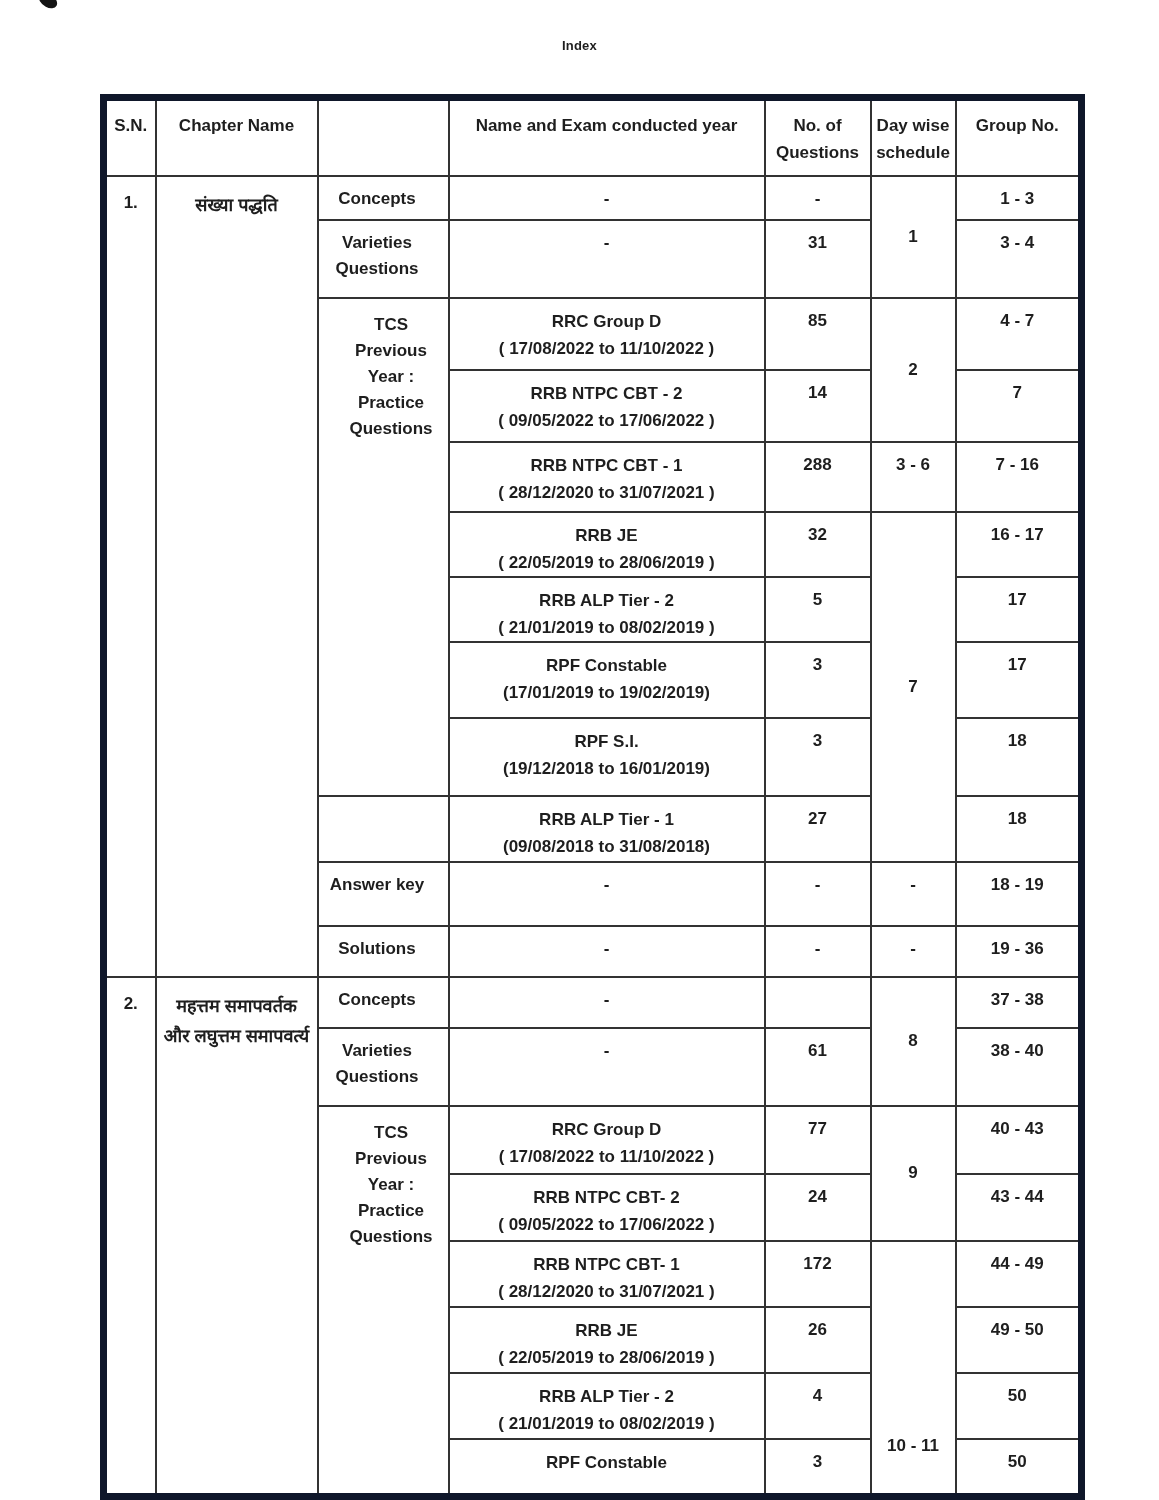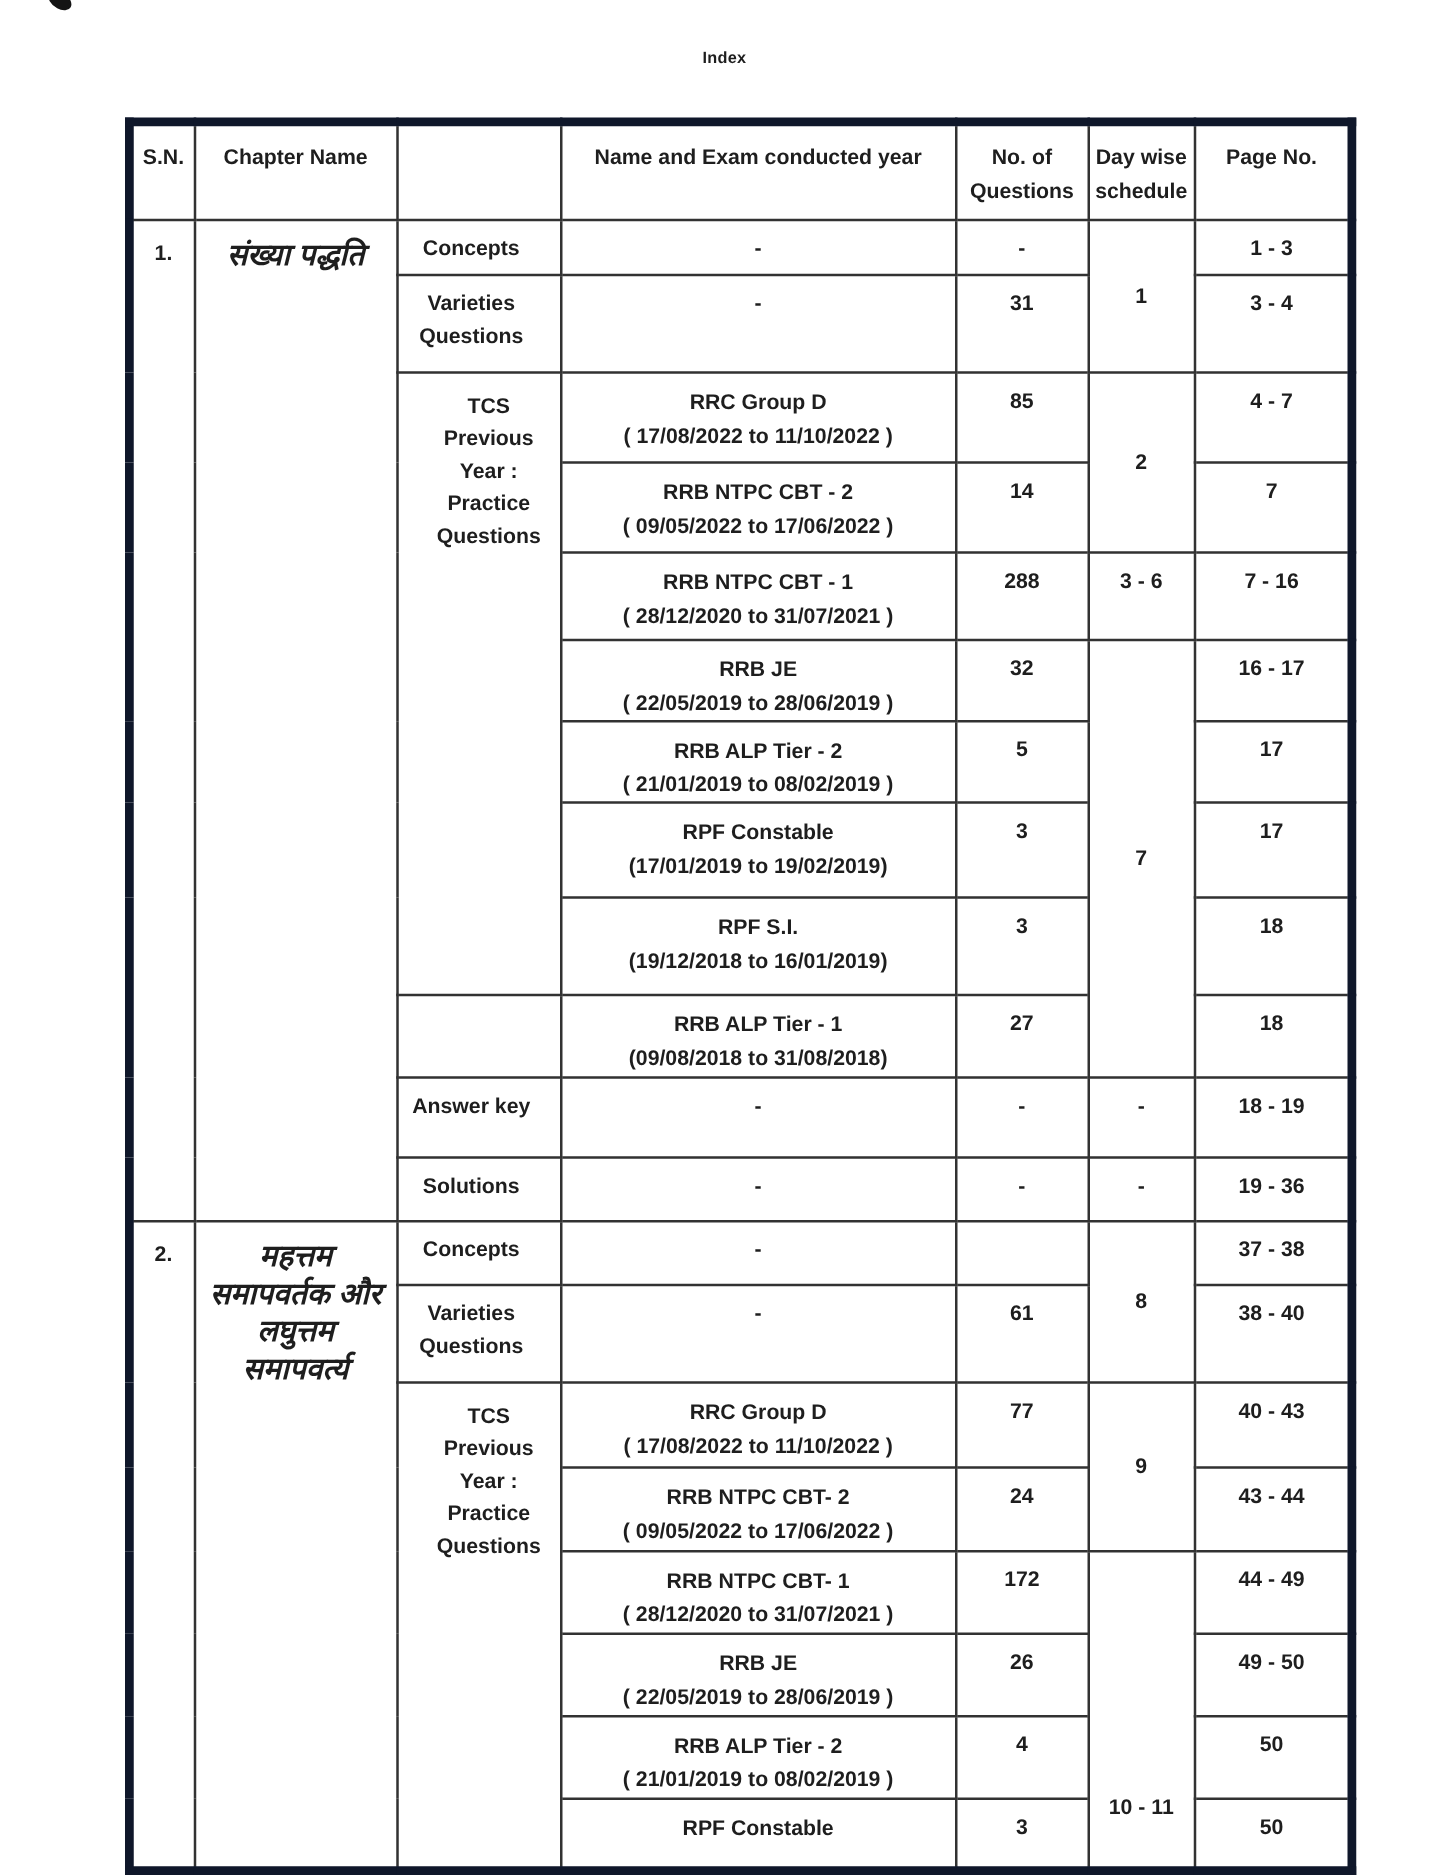--- a/index.html
+++ b/index.html
@@ -34,21 +34,21 @@
     vertical-align:top; padding-top:11px;
     font-size:17px; line-height:27px;
   }
   .index-table td {
     vertical-align:top; padding-top:9px;
     font-size:17px; line-height:26px;
   }
   td.sn-cell { padding-top:13px; }
   td.chapter-cell {
     padding:13px 5px 0 5px;
-    font-size:24px; line-height:30px;font-style:italic;
+    font-size:18px; line-height:30px;
   }
   td.subcat-cell { padding-left:4px; padding-right:16px;margin-left:16px; }
   td.subcat-tall { vertical-align:top; padding-top:13px; padding-left:26px; padding-right:10px; }
   td.exam-cell { padding-left:8px; padding-right:8px; }
   td.day-mid { vertical-align:middle; padding-top:0; }
   td.day-bottom { vertical-align:bottom; padding-bottom:34px; }
   .exam-name { line-height:27px; }
   .exam-dates { line-height:27px; }
 </style>
 </head>
@@ -70,21 +70,21 @@
   </colgroup>
 
   <tbody>
       <tr style="height:78px">
     <th>S.N.</th>
     <th>Chapter Name</th>
     <th></th>
     <th>Name and Exam conducted year</th>
     <th>No. of Questions</th>
     <th>Day wise schedule</th>
-    <th>Page No.</th>
+    <th>Group No.</th>
   </tr>
 
   <tr style="height:44px">
     <td rowspan="12" class="sn-cell">1.</td>
     <td rowspan="12" class="chapter-cell">संख्या पद्धति</td>
     <td class="subcat-cell">Concepts</td>
     <td class="exam-cell">-</td>
     <td>-</td>
     <td rowspan="2" class="day-mid">1</td>
     <td>1 - 3</td>

